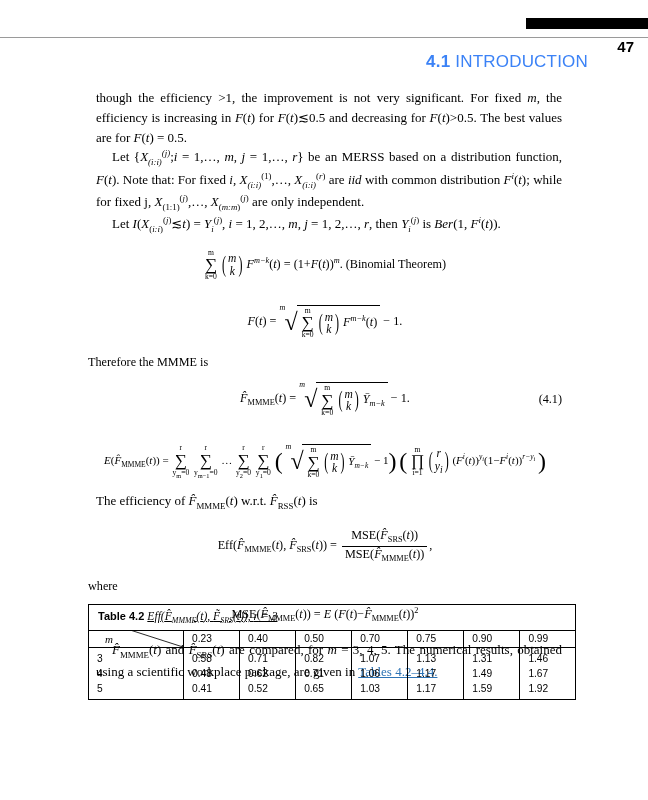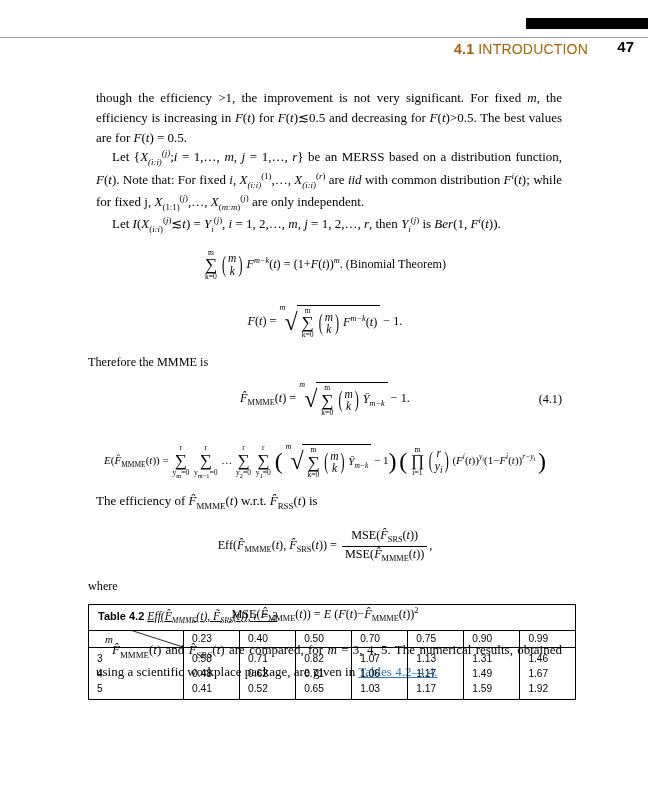--- a/index.html
+++ b/index.html
@@ -33,26 +33,26 @@
   .header-rule {
     position: absolute;
     top: 37px;
     left: 0px;
     width: 648px;
     height: 1px;
     background: #9a9a9a;
   }
   .running-head {
     position: absolute;
-    top: 41px;
+    top: 52px;
     right: 60px;
     font-family: "Liberation Sans", sans-serif;
-    font-size: 14px;
+    font-size: 17px;
     letter-spacing: 0.2px;
-    color: #a16207;
+    color: #3b82f6;
     white-space: nowrap;
   }
   .running-head .secnum {
     font-weight: bold;
   }
   .running-head .sectitle {
     font-weight: normal;
   }
   .folio {
     position: absolute;

